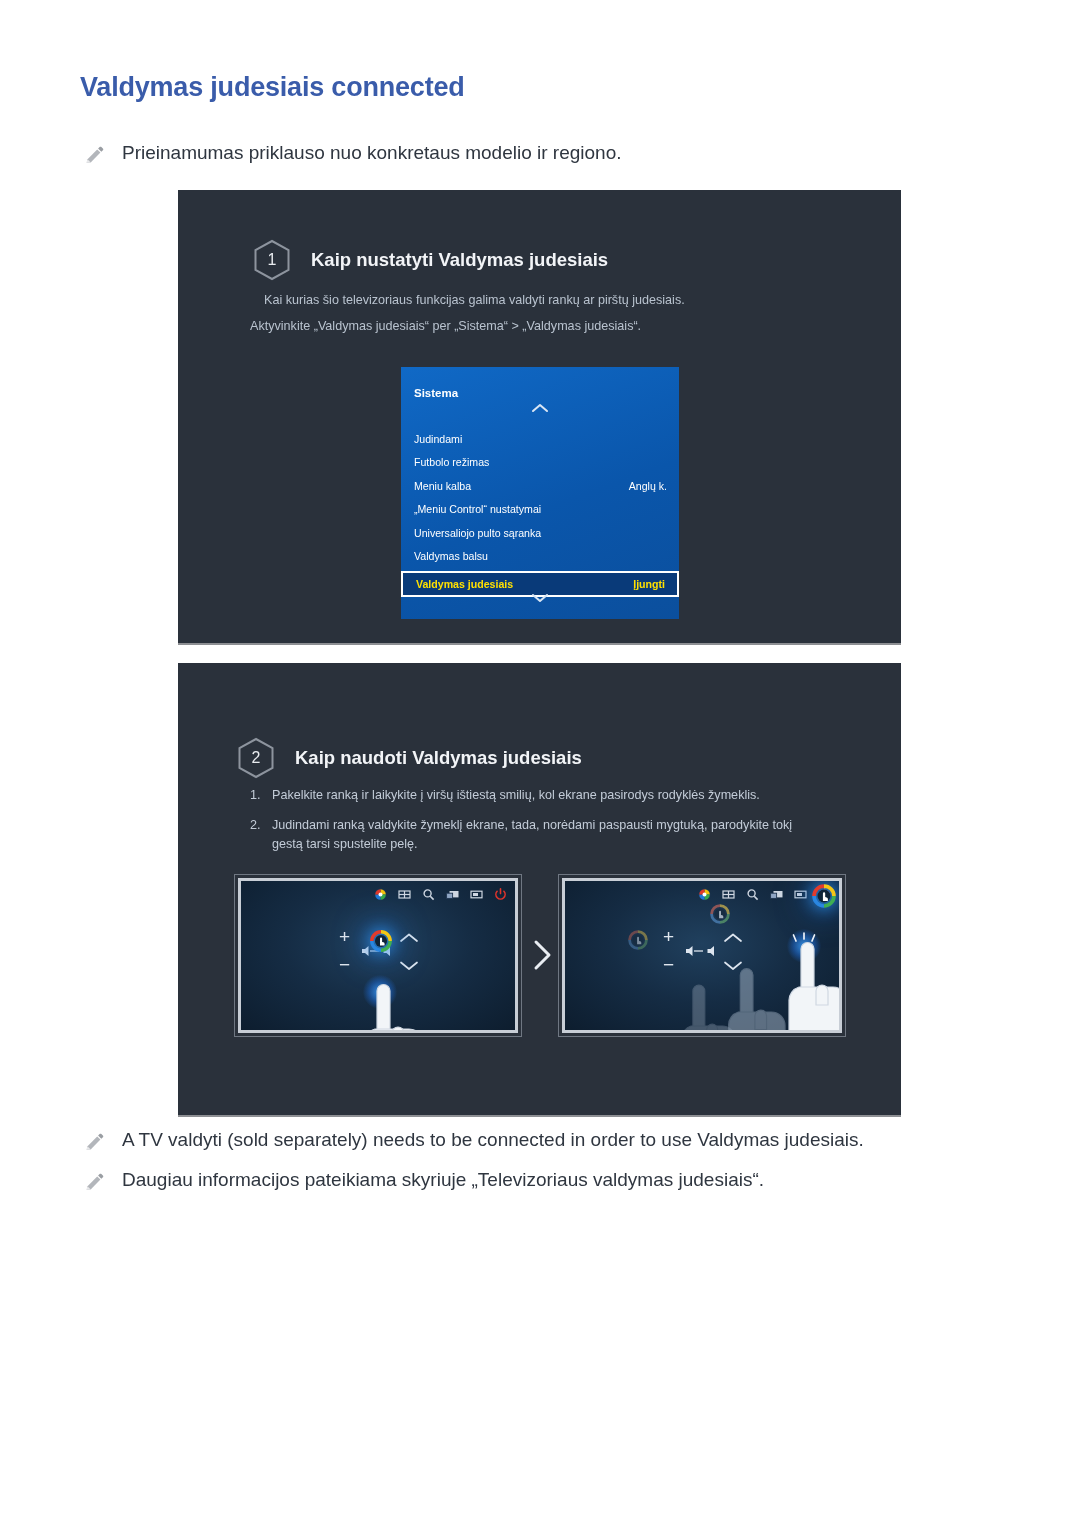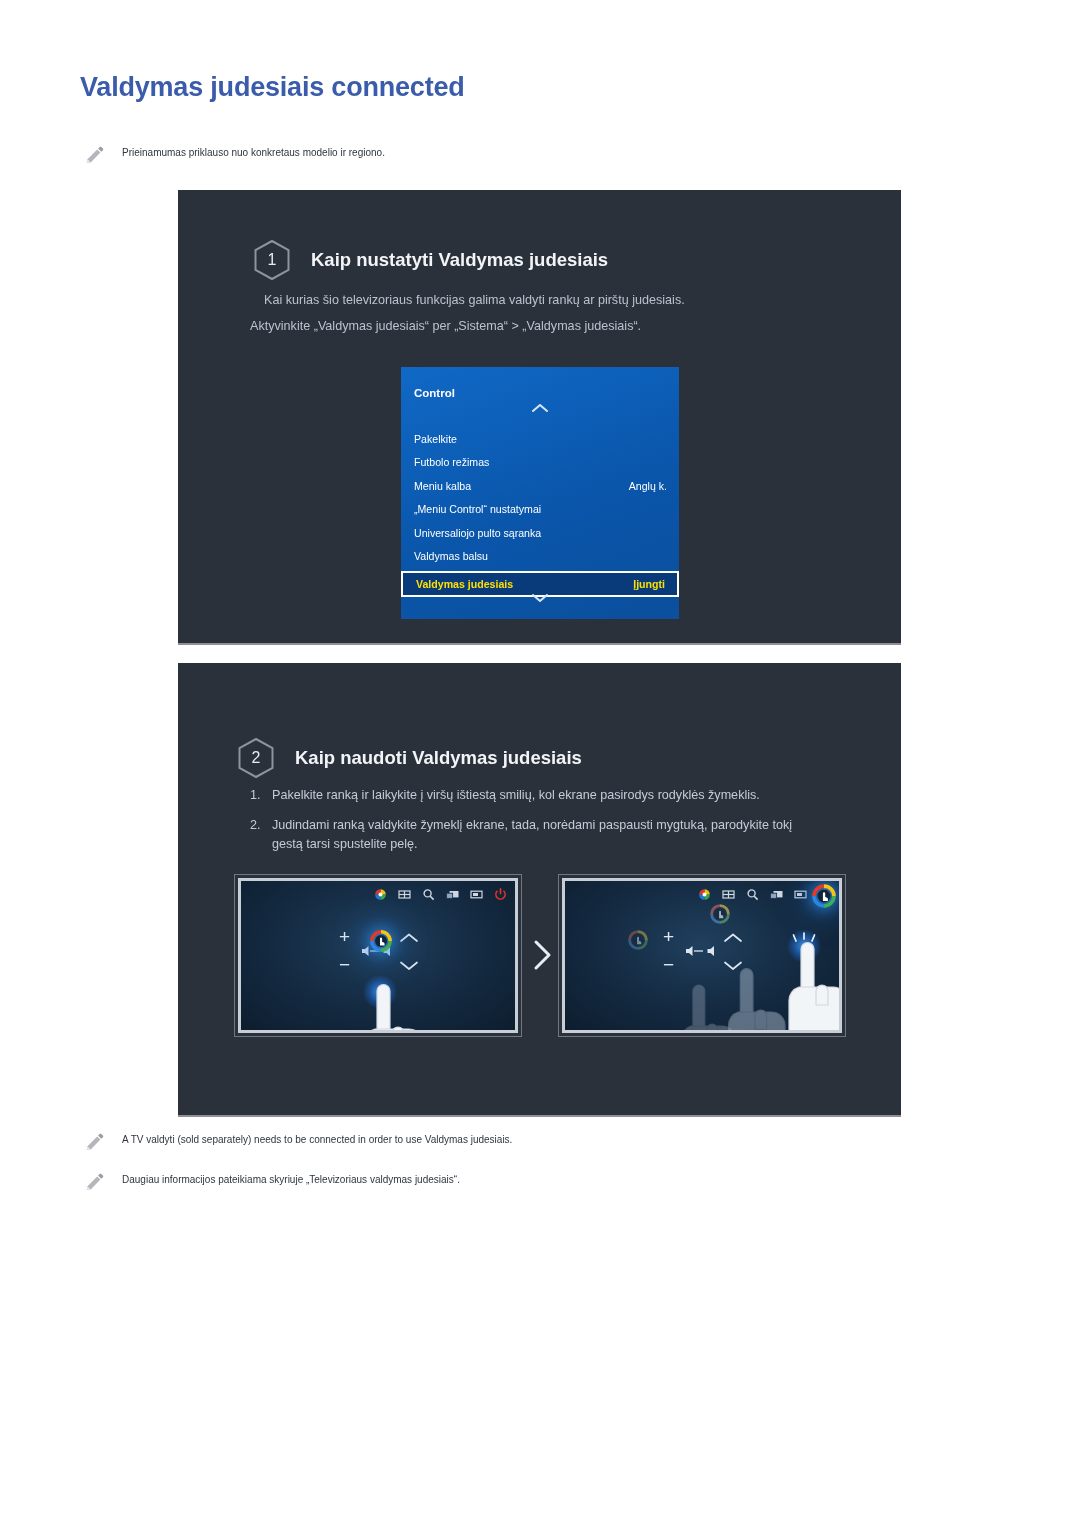--- a/index.html
+++ b/index.html
@@ -15,21 +15,21 @@
   
   .page-title {
     position: absolute; left: 80px; top: 72px;
     font-size: 27px; font-weight: bold; color: #3a5caa;
     letter-spacing: -0.2px;
   }
 
   
   .note {
     position: absolute; display: flex; align-items: flex-start;
-    font-size: 10px; color: #2f3640;
+    font-size: 19px; color: #2f3640;
   }
   .note-top { left: 84px; top: 143px; }
   .note-b1  { left: 84px; top: 1130px; }
   .note-b2  { left: 84px; top: 1170px; }
   .pencil { width: 22px; height: 18px; flex: 0 0 22px; margin-right: 16px; margin-top: 2px; }
   .note-text { line-height: 20px; }
 
   
   .panel {
     position: absolute; left: 178px; width: 723px;
@@ -156,31 +156,31 @@
       </svg>
       <span>1</span>
     </span>
     <span class="step-title">Kaip nustatyti Valdymas judesiais</span>
   </div>
 
   <div class="p1-line" style="left:264px; top:291px;">Kai kurias šio televizoriaus funkcijas galima valdyti rankų ar pirštų judesiais.</div>
   <div class="p1-line" style="left:250px; top:317px;">Aktyvinkite „Valdymas judesiais“ per „Sistema“ &gt; „Valdymas judesiais“.</div>
 
   <div class="tvmenu">
-    <div class="tvmenu-title">Control</div>
+    <div class="tvmenu-title">Sistema</div>
 
     <span class="chev chev-up">
       <svg viewBox="0 0 18 10" width="18" height="10">
         <polyline points="2,8 9,2 16,8" fill="none" stroke="#d9e6f5" stroke-width="2" stroke-linecap="round" stroke-linejoin="round"></polyline>
       </svg>
     </span>
 
     <div class="tvmenu-items">
       <div class="tvrow">
-        <span class="lbl">Pakelkite</span>
+        <span class="lbl">Judindami</span>
         <span class="val"></span>
       </div>
       <div class="tvrow">
         <span class="lbl">Futbolo režimas</span>
         <span class="val"></span>
       </div>
       <div class="tvrow">
         <span class="lbl">Meniu kalba</span>
         <span class="val">Anglų k.</span>
       </div>

